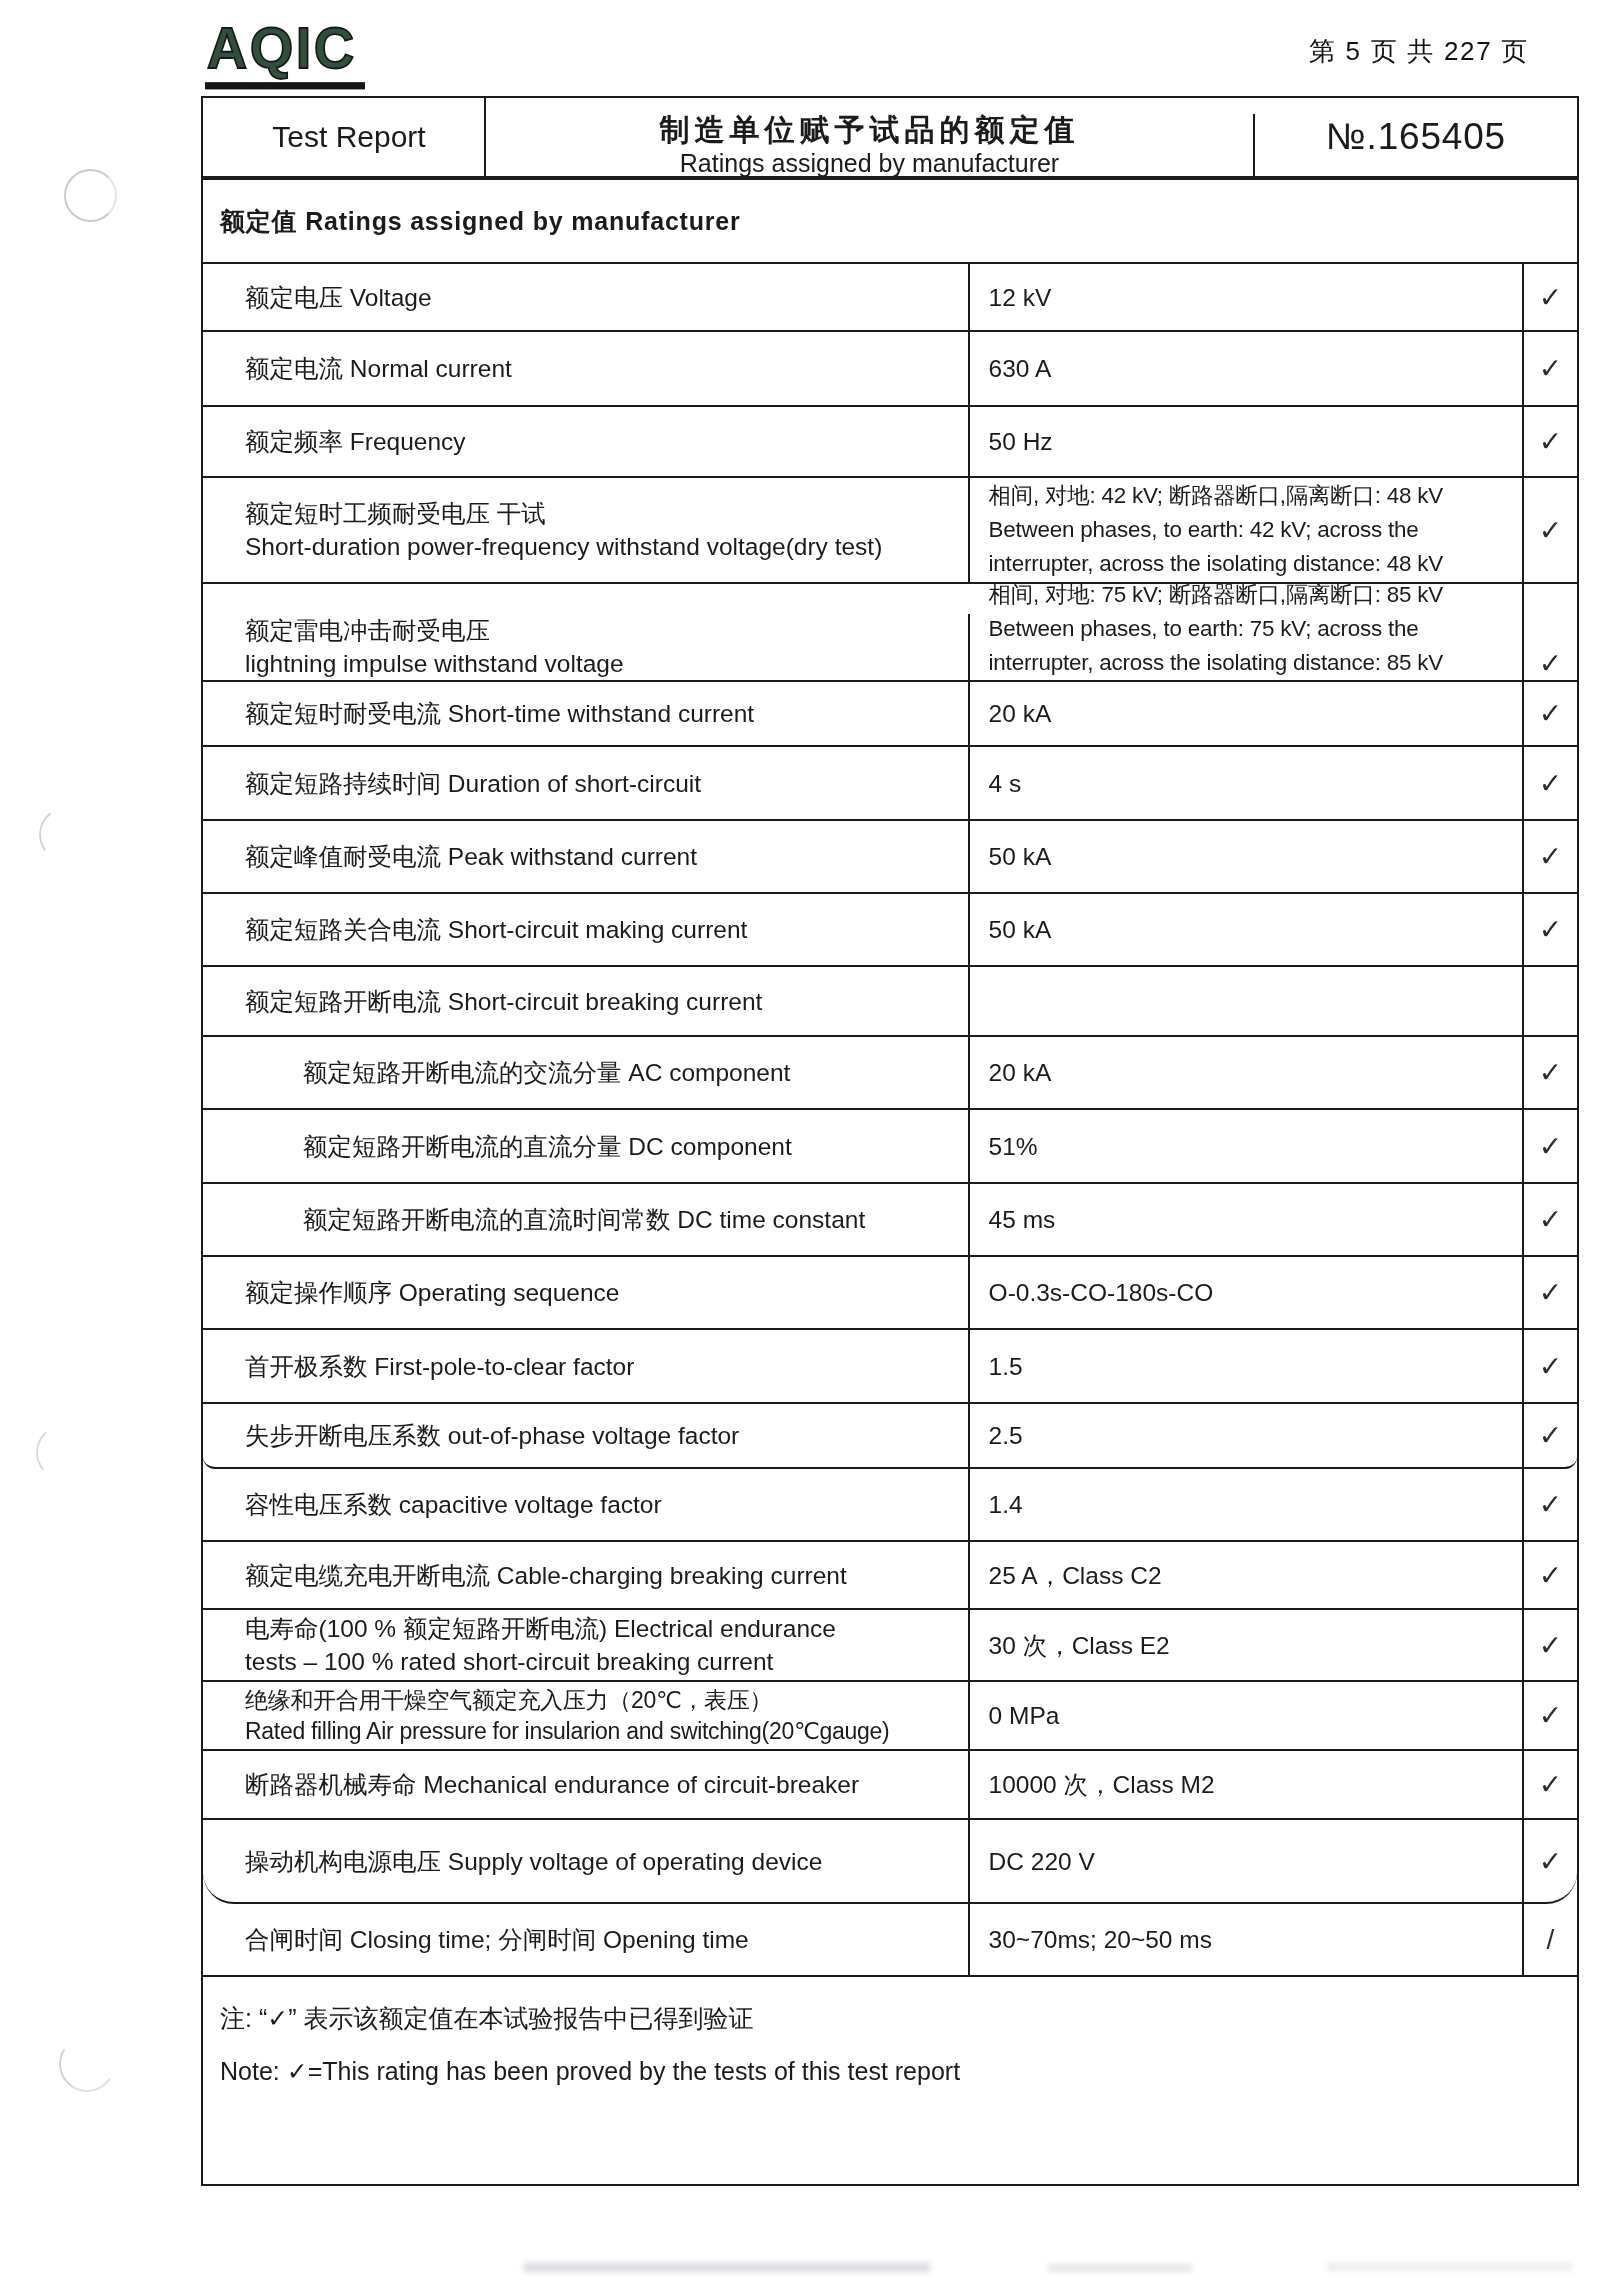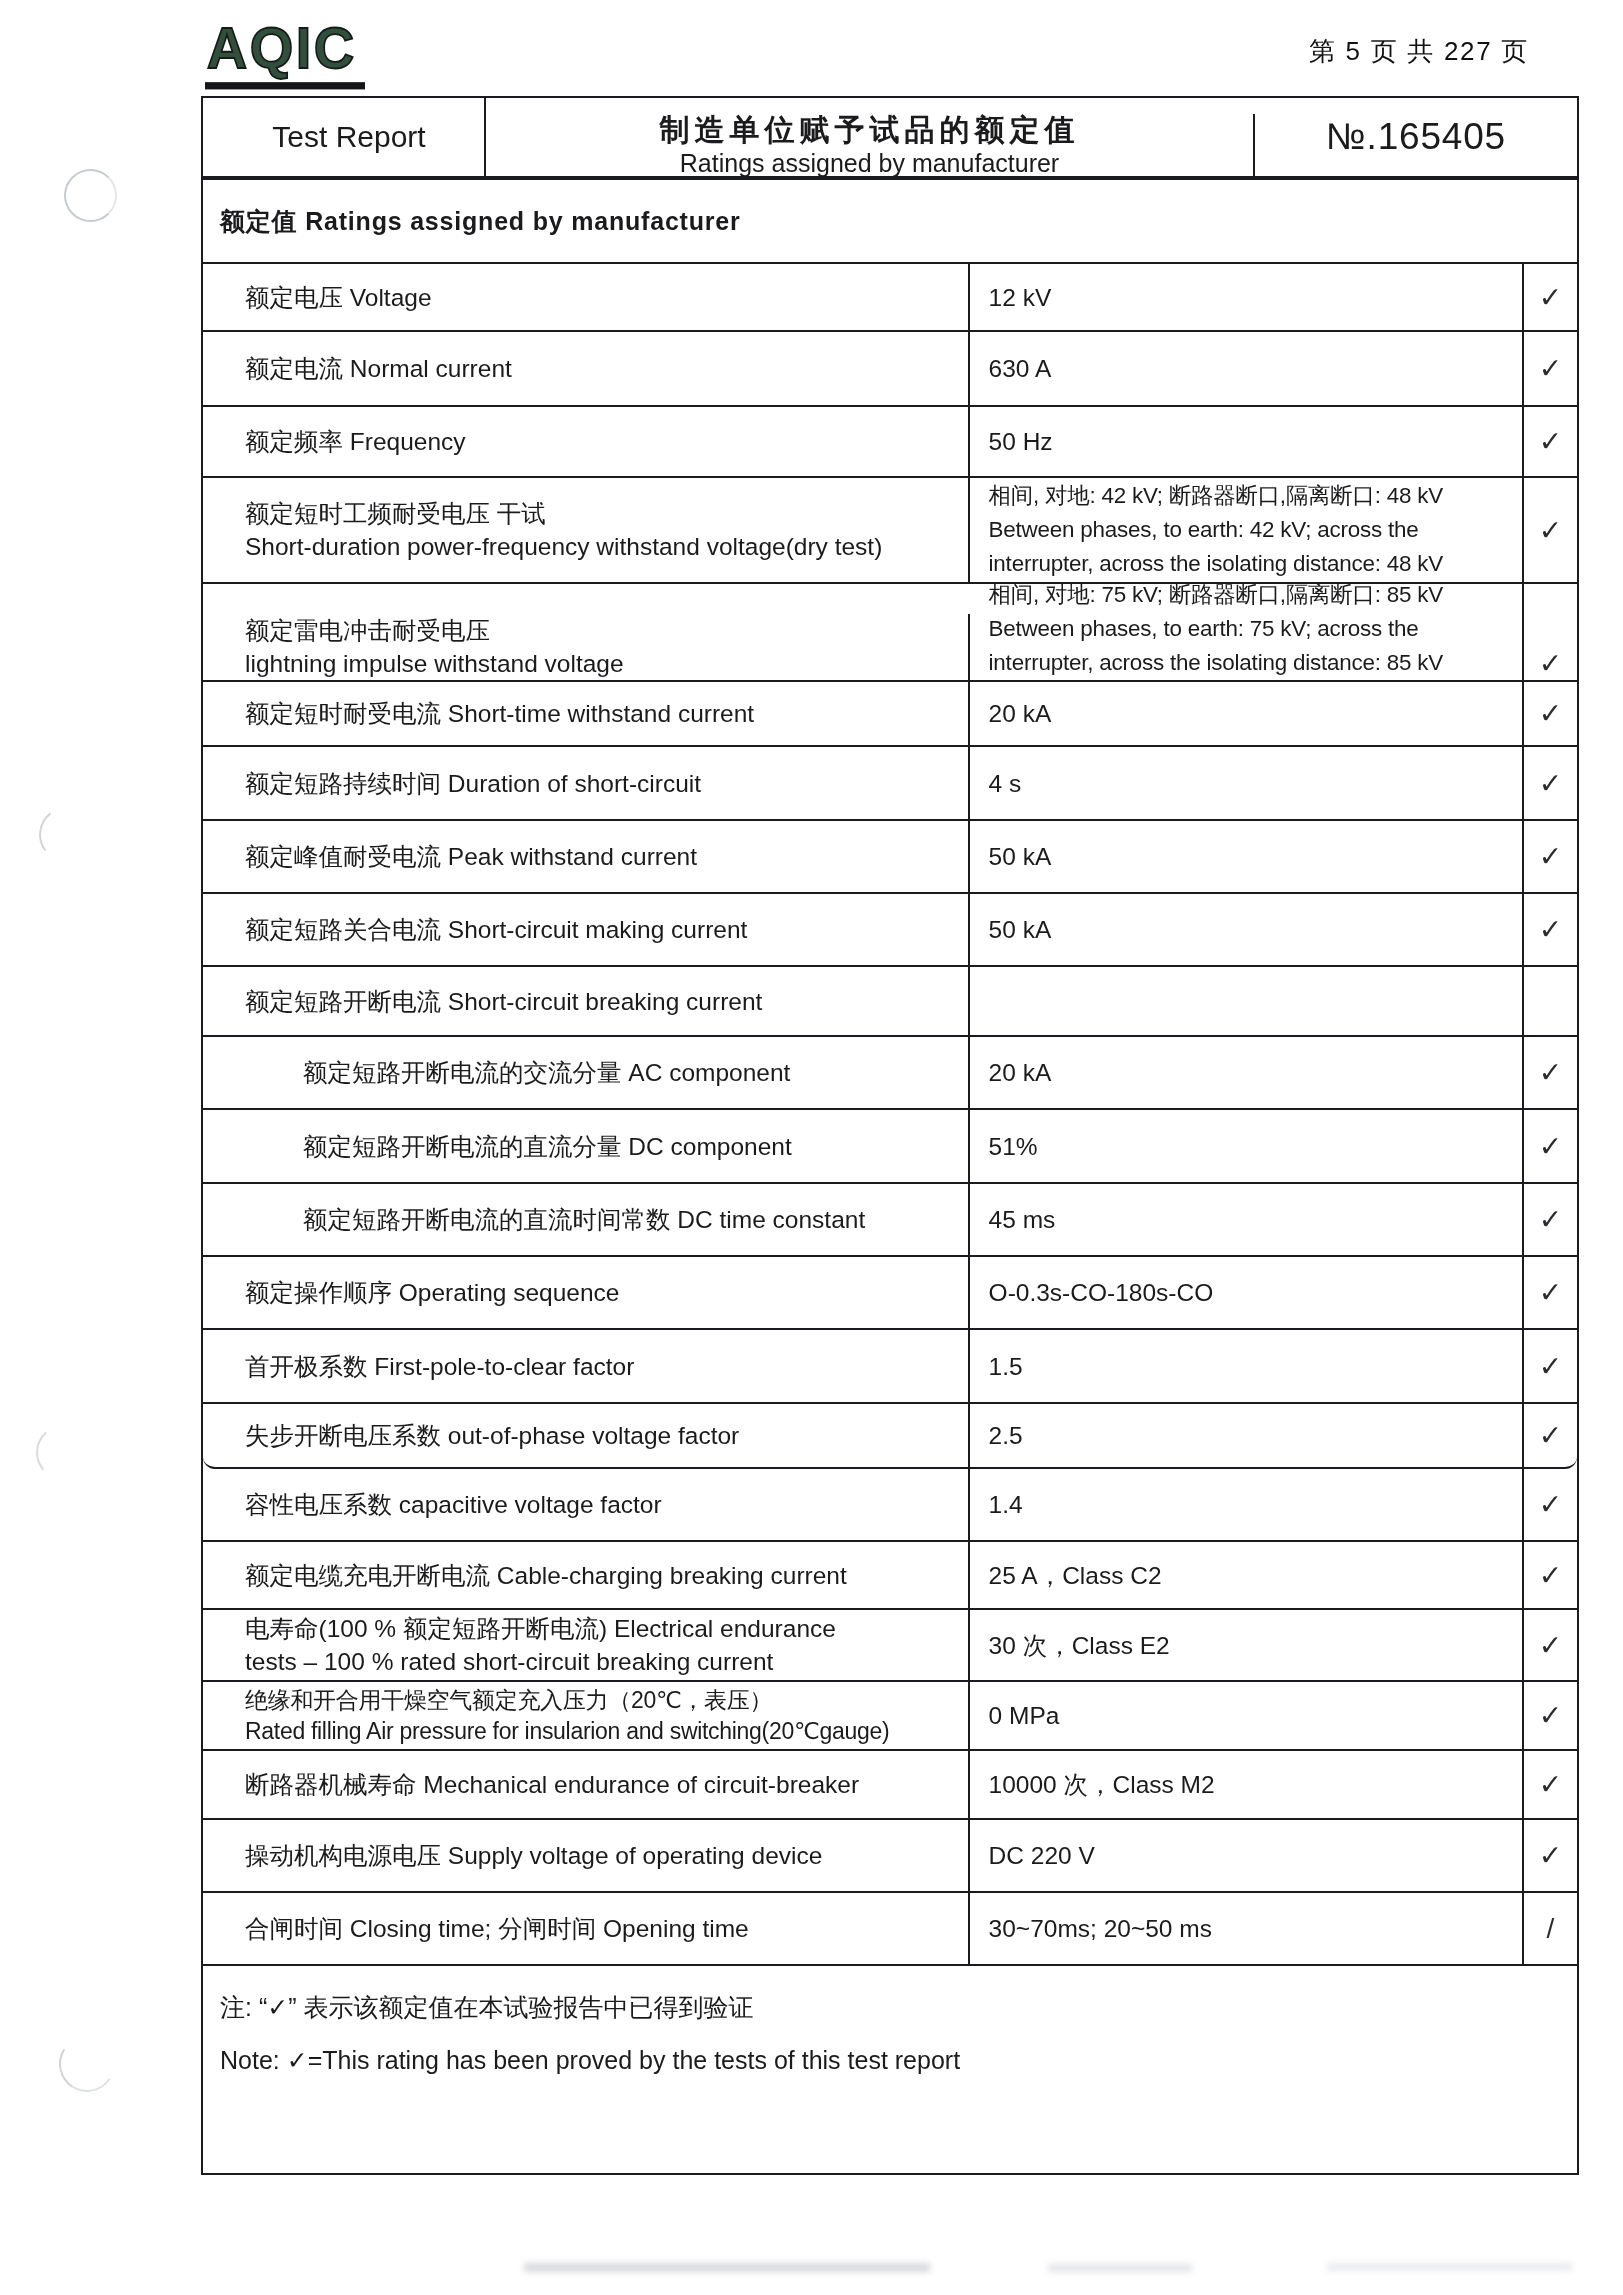--- a/index.html
+++ b/index.html
@@ -278,21 +278,21 @@
         </div>
         <div class="trow" style="height: 69px;">
           <div class="c-label">
             <div class="line">断路器机械寿命 Mechanical endurance of circuit-breaker</div>
           </div>
           <div class="c-value">
             <div class="line">10000 次，Class M2</div>
           </div>
           <div class="c-check">✓</div>
         </div>
-        <div class="trow" style="height: 73px;">
+        <div class="trow" style="height: 84px; border-radius: 31px;">
           <div class="c-label">
             <div class="line">操动机构电源电压 Supply voltage of operating device</div>
           </div>
           <div class="c-value">
             <div class="line">DC 220 V</div>
           </div>
           <div class="c-check">✓</div>
         </div>
         <div class="trow" style="height: 73px;">
           <div class="c-label">

